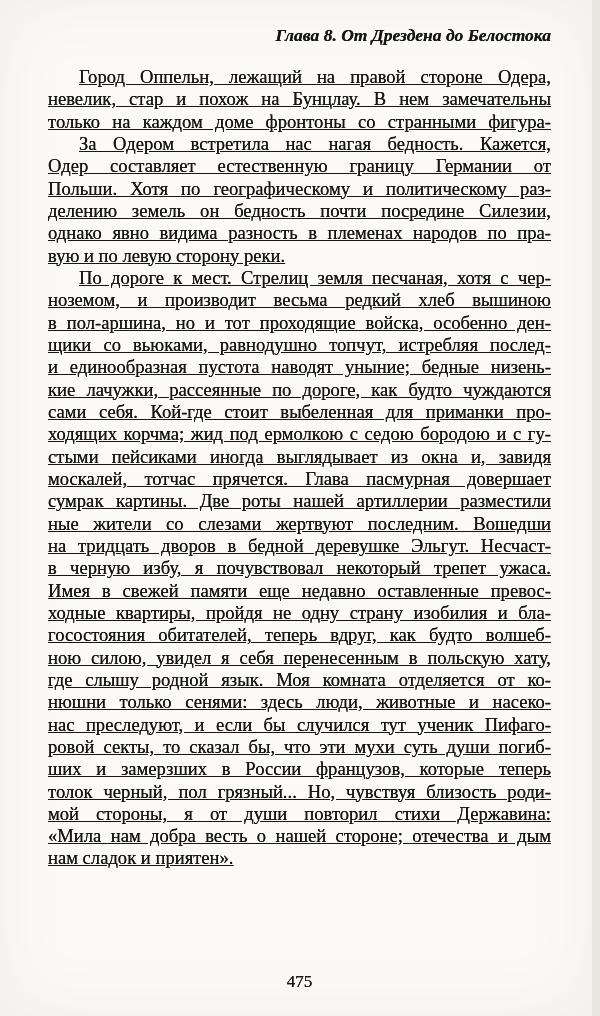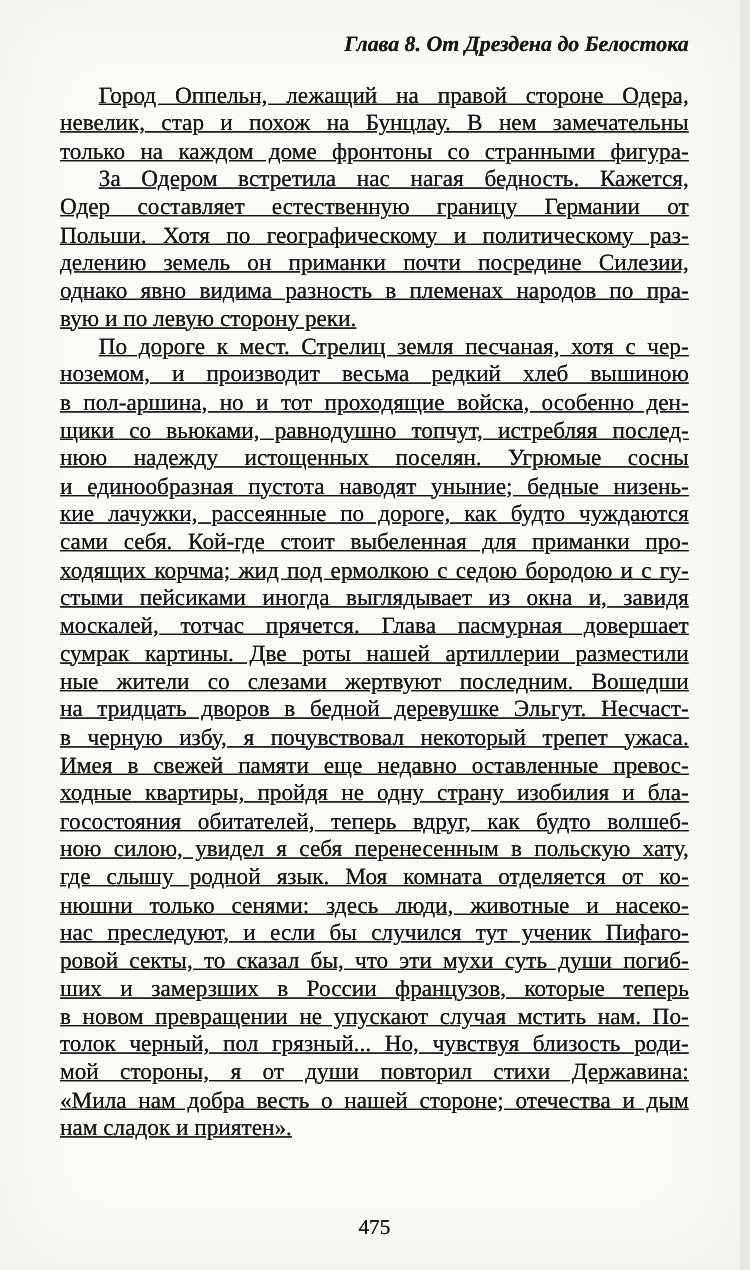--- a/index.html
+++ b/index.html
@@ -58,50 +58,48 @@
   <div class="body-text">
       <div>
         <div class="line first">Город Оппельн, лежащий на правой стороне Одера,</div>
         <div class="line">невелик, стар и похож на Бунцлау. В нем замечательны</div>
         <div class="line">только на каждом доме фронтоны со странными фигура-</div>
       </div>
       <div>
         <div class="line first">За Одером встретила нас нагая бедность. Кажется,</div>
         <div class="line">Одер составляет естественную границу Германии от</div>
         <div class="line">Польши. Хотя по географическому и политическому раз-</div>
-        <div class="line">делению земель он приманки почти посредине Силезии,</div>
+        <div class="line">делению земель он бедность почти посредине Силезии,</div>
         <div class="line">однако явно видима разность в племенах народов по пра-</div>
         <div class="line last">вую и по левую сторону реки.</div>
       </div>
       <div>
         <div class="line first">По дороге к мест. Стрелиц земля песчаная, хотя с чер-</div>
         <div class="line">ноземом, и производит весьма редкий хлеб вышиною</div>
         <div class="line">в пол-аршина, но и тот проходящие войска, особенно ден-</div>
         <div class="line">щики со вьюками, равнодушно топчут, истребляя послед-</div>
-        <div class="line">нюю надежду истощенных поселян. Угрюмые сосны</div>
         <div class="line">и единообразная пустота наводят уныние; бедные низень-</div>
         <div class="line">кие лачужки, рассеянные по дороге, как будто чуждаются</div>
         <div class="line">сами себя. Кой-где стоит выбеленная для приманки про-</div>
         <div class="line">ходящих корчма; жид под ермолкою с седою бородою и с гу-</div>
         <div class="line">стыми пейсиками иногда выглядывает из окна и, завидя</div>
         <div class="line">москалей, тотчас прячется. Глава пасмурная довершает</div>
         <div class="line">сумрак картины. Две роты нашей артиллерии разместили</div>
         <div class="line">ные жители со слезами жертвуют последним. Вошедши</div>
         <div class="line">на тридцать дворов в бедной деревушке Эльгут. Несчаст-</div>
         <div class="line">в черную избу, я почувствовал некоторый трепет ужаса.</div>
         <div class="line">Имея в свежей памяти еще недавно оставленные превос-</div>
         <div class="line">ходные квартиры, пройдя не одну страну изобилия и бла-</div>
         <div class="line">госостояния обитателей, теперь вдруг, как будто волшеб-</div>
         <div class="line">ною силою, увидел я себя перенесенным в польскую хату,</div>
         <div class="line">где слышу родной язык. Моя комната отделяется от ко-</div>
         <div class="line">нюшни только сенями: здесь люди, животные и насеко-</div>
         <div class="line">нас преследуют, и если бы случился тут ученик Пифаго-</div>
         <div class="line">ровой секты, то сказал бы, что эти мухи суть души погиб-</div>
         <div class="line">ших и замерзших в России французов, которые теперь</div>
-        <div class="line">в новом превращении не упускают случая мстить нам. По-</div>
         <div class="line">толок черный, пол грязный... Но, чувствуя близость роди-</div>
         <div class="line">мой стороны, я от души повторил стихи Державина:</div>
         <div class="line">«Мила нам добра весть о нашей стороне; отечества и дым</div>
         <div class="line last">нам сладок и приятен».</div>
       </div>
     </div>
 
   <div class="page-number">475</div>
 </div>
 

